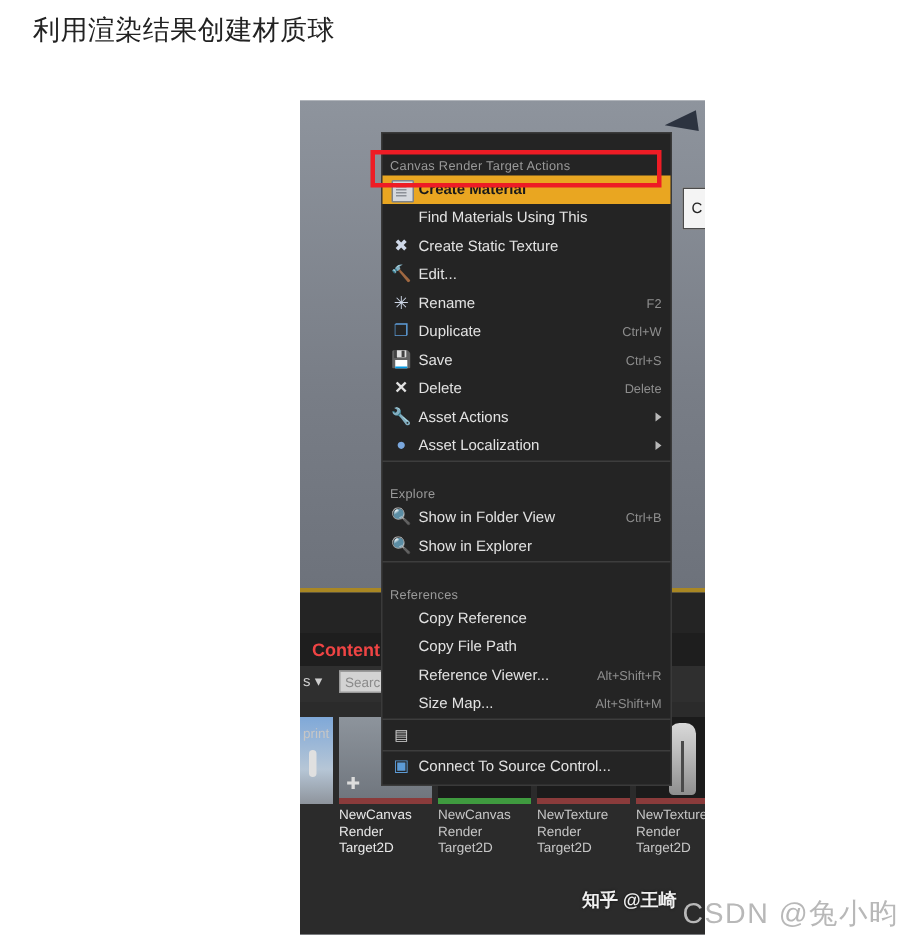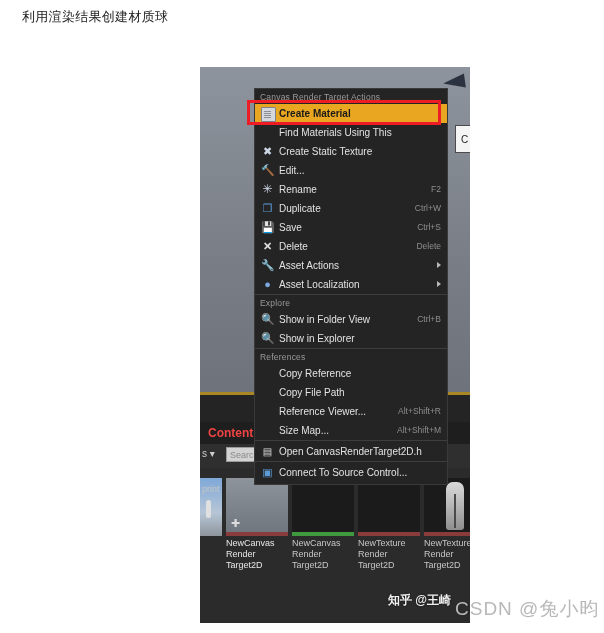--- a/index.html
+++ b/index.html
@@ -17,21 +17,21 @@
     width: 604px;
     height: 633px;
     background: #ffffff;
   }
 
   
   .article-title {
     position: absolute;
     left: 22px;
     top: 8px;
-    font-size: 13px;
+    font-size: 18px;
     color: #222222;
     letter-spacing: 0.3px;
     white-space: nowrap;
     font-family: Liberation Serif, serif;
   }
 
   
   .shot {
     position: absolute;
     left: 200px;
@@ -211,21 +211,21 @@
     top: 21px;
     width: 192px;
     background: #242424;
     border: 1px solid #3a3a3a;
     color: #dcdcdc;
     padding-bottom: 2px;
   }
   .ctx-section {
     font-size: 8.5px;
     color: #9a9a9a;
-    padding: 3px 0 2px 5px;
+    padding: 16px 0 2px 5px;
     border-top: 1px solid #3d3d3d;
     letter-spacing: 0.2px;
   }
   .ctx-section.first { border-top: none; }
   .ctx-item {
     position: relative;
     height: 19px;
     line-height: 19px;
     padding-left: 24px;
     padding-right: 6px;
@@ -426,21 +426,21 @@
         <div class="ctx-item"><span class="ctx-icon ico-globe">●</span><span>Asset Localization</span><span class="arrow"></span></div>
         <div class="ctx-section">Explore</div>
         <div class="ctx-item"><span class="ctx-icon ico-mag">🔍</span><span>Show in Folder View</span><span class="shortcut">Ctrl+B</span></div>
         <div class="ctx-item"><span class="ctx-icon ico-mag">🔍</span><span>Show in Explorer</span></div>
         <div class="ctx-section">References</div>
         <div class="ctx-item"><span>Copy Reference</span></div>
         <div class="ctx-item"><span>Copy File Path</span></div>
         <div class="ctx-item"><span>Reference Viewer...</span><span class="shortcut">Alt+Shift+R</span></div>
         <div class="ctx-item"><span>Size Map...</span><span class="shortcut">Alt+Shift+M</span></div>
         <div class="ctx-section" style="padding: 1px 0px 0px;"></div>
-        <div class="ctx-item"><span class="ctx-icon ico-cpp">▤</span><span>Open CanvasRenderTarget2D.h</span></div>
+        <div class="ctx-item"><span class="ctx-icon ico-cpp">▤</span></div>
         <div class="ctx-section" style="padding: 1px 0px 0px;"></div>
         <div class="ctx-item"><span class="ctx-icon ico-scm">▣</span><span>Connect To Source Control...</span></div>
       </div>
 
     <div class="red-box"></div>
     <div class="cursor-arrow"></div>
 
     <div class="tooltip-box">C</div>
   </div>
 

